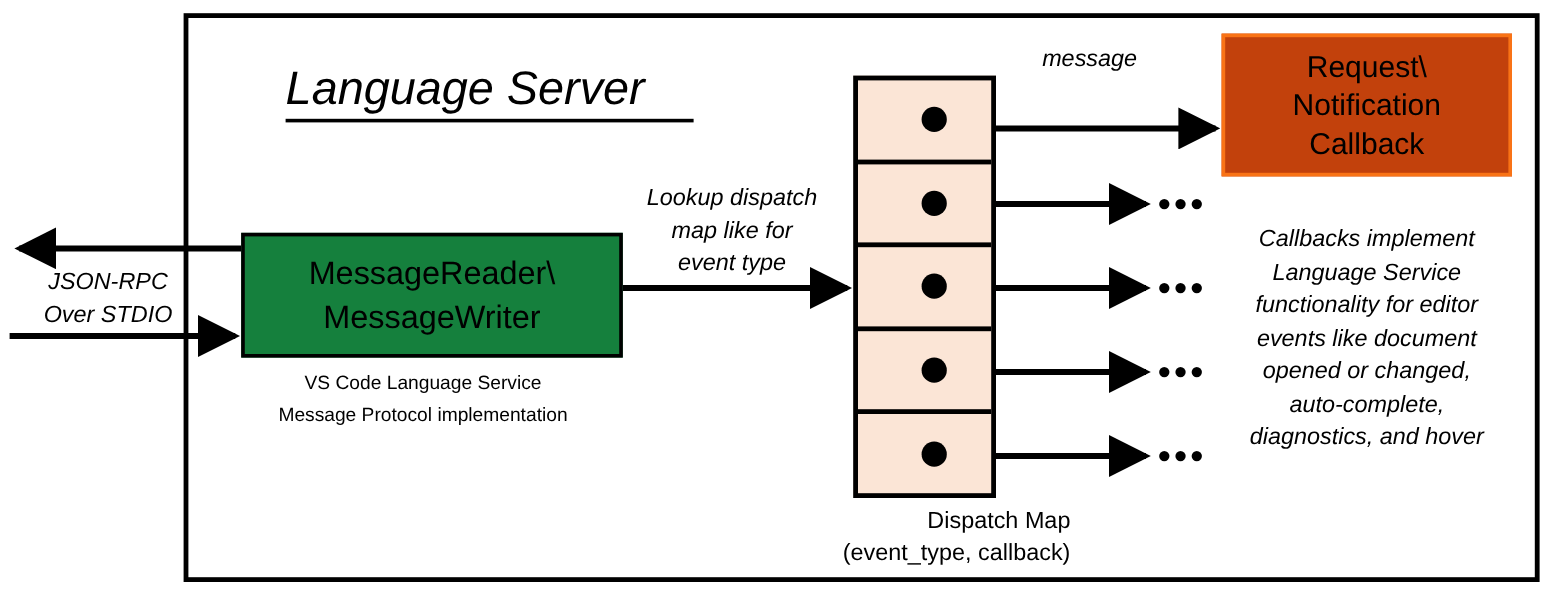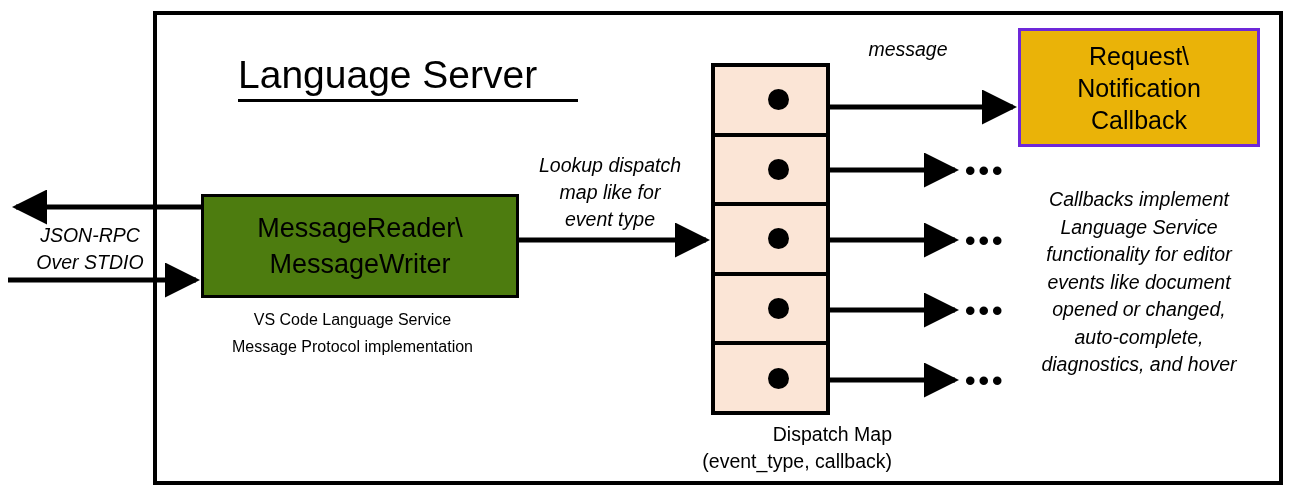--- a/index.html
+++ b/index.html
@@ -35,29 +35,30 @@
   #server-title {
     left: 238px;
     top: 52px;
     width: 340px;
     font-size: 39px;
     line-height: 46px;
     text-align: left;
     white-space: nowrap;
     border-bottom: 3px solid #000;
     padding-bottom: 1px;
+    font-style: italic;
   }
 
   
   #message-rw-box {
     left: 201px;
     top: 194px;
     width: 318px;
     height: 104px;
-    background: #4d7c0f;
+    background: #15803d;
     border: 3px solid #000000;
     box-sizing: border-box;
     display: flex;
     flex-direction: column;
     align-items: center;
     justify-content: center;
     font-size: 27px;
     line-height: 36px;
     text-align: center;
   }
@@ -108,22 +109,22 @@
     line-height: 27px;
     text-align: right;
   }
 
   
   #callback-box {
     left: 1018px;
     top: 28px;
     width: 242px;
     height: 119px;
-    background: #eab308;
-    border: 3px solid #6d28d9;
+    background: #c2410c;
+    border: 3px solid #f97316;
     box-sizing: border-box;
     display: flex;
     flex-direction: column;
     align-items: center;
     justify-content: center;
     font-size: 25px;
     line-height: 32px;
     text-align: center;
   }
   #callback-desc {

